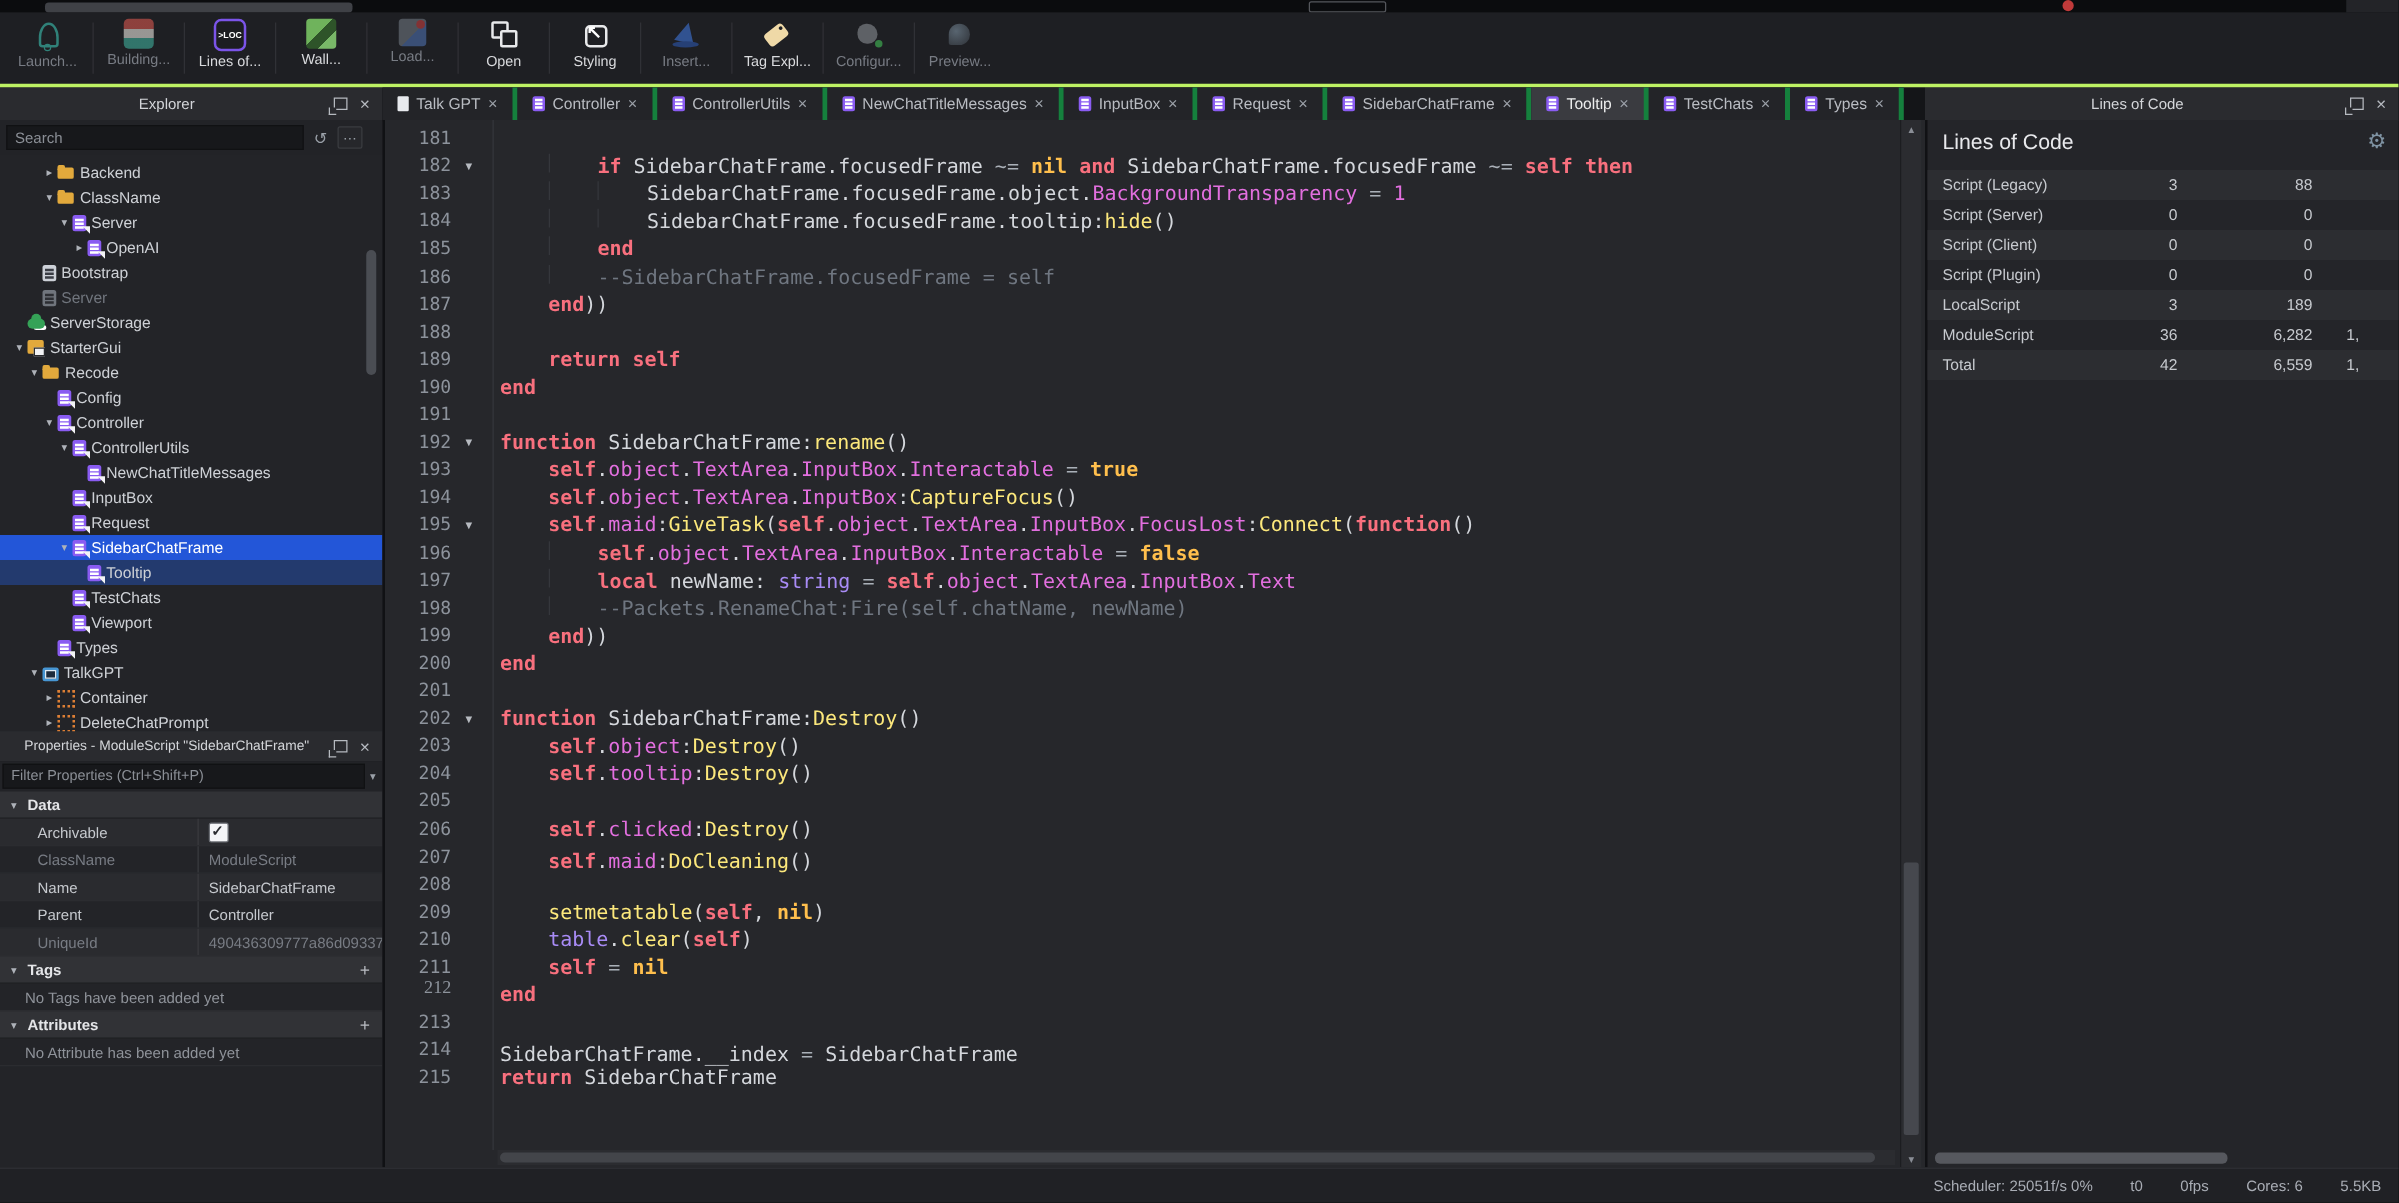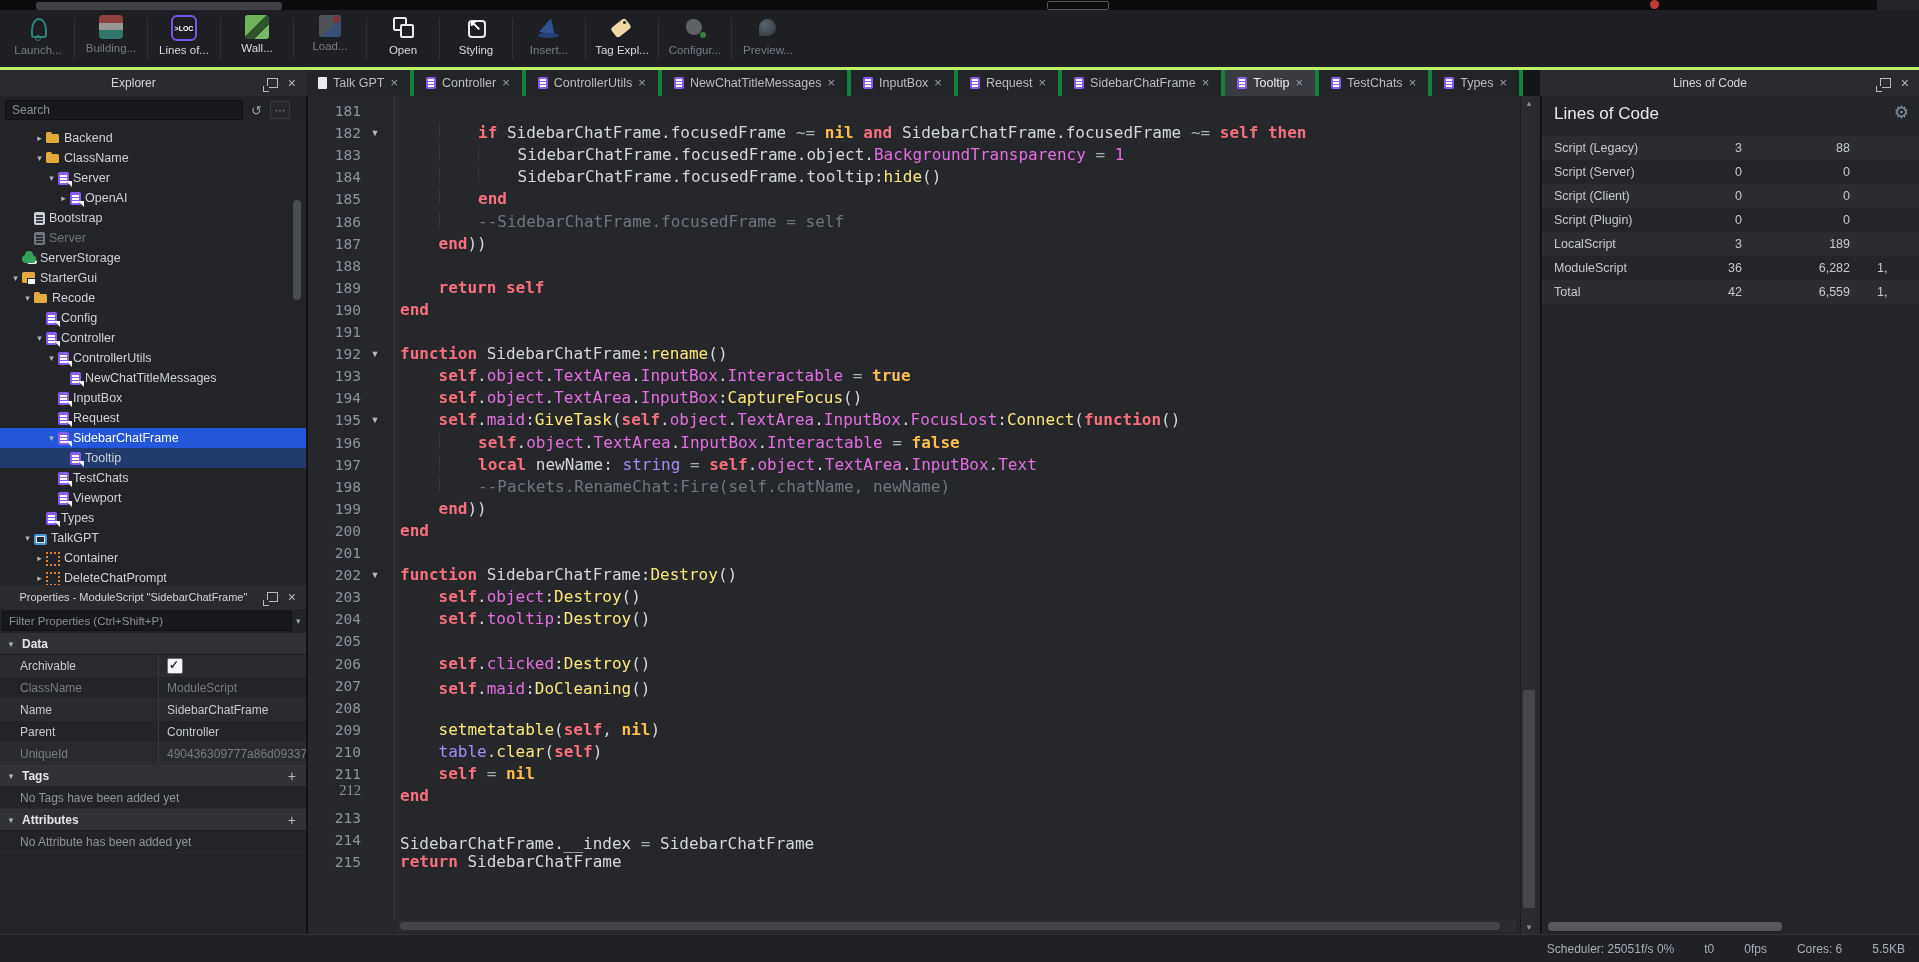--- a/index.html
+++ b/index.html
@@ -95,21 +95,21 @@
   .filter-box{margin-left:2px;width:282px;height:18px;background:#17181b;border:1px solid #101113;color:#8b8f96;
      font-size:11.5px;line-height:18px;padding-left:6px;}
   .filter-caret{color:#9aa0a8;font-size:9px;margin-left:4px;}
   .prop-body{left:0;top:633px;width:306px;height:301px;background:#232428;overflow:hidden;font-size:12px;}
   .psec{height:21px;background:#313236;display:flex;align-items:center;border-bottom:1px solid #1d1e21;}
   .psec .sarrow{width:22px;text-align:center;color:#aeb2b9;font-size:9px;}
   .psec .sname{font-weight:bold;color:#e4e5e8;flex:1;}
   .psec .sadd{color:#b9bcc2;padding-right:10px;font-size:14px;}
   .prow{height:21px;display:grid;grid-template-columns:158px 1fr;align-items:center;border-bottom:1px solid #2b2c30;}
   .prow.alt{background:#2a2b2f;}
-  .prow .plabel{padding-left:20px;color:#c6c9ce;overflow:hidden;white-space:nowrap;}
+  .prow .plabel{padding-left:30px;color:#c6c9ce;overflow:hidden;white-space:nowrap;}
   .prow .pval{border-left:1px solid #3a3b3f;padding-left:8px;height:100%;display:flex;align-items:center;color:#c6c9ce;overflow:hidden;white-space:nowrap;}
   .prow.ro .plabel,.prow.ro .pval{color:#787c84;}
   .pnote{height:21px;display:flex;align-items:center;padding-left:20px;color:#8f939a;border-bottom:1px solid #2b2c30;}
   .cb{width:14px;height:14px;background:#f4f5f7;border:1px solid #6b6e74;border-radius:2px;position:relative;}
   .cb::after{content:"✓";position:absolute;left:1px;top:-1px;color:#2a2c30;font-size:12px;font-weight:bold;}
 
   
   .tabbar{left:306px;top:70px;width:1234px;height:26px;background:#141518;border-bottom:1px solid #0c0d0f;display:flex;align-items:stretch;}
   .tab{display:flex;align-items:center;gap:6px;padding:0 12px;background:#232428;border-right:4px solid #15803d;
        font-size:12.5px;color:#b9bcc2;white-space:nowrap;}

